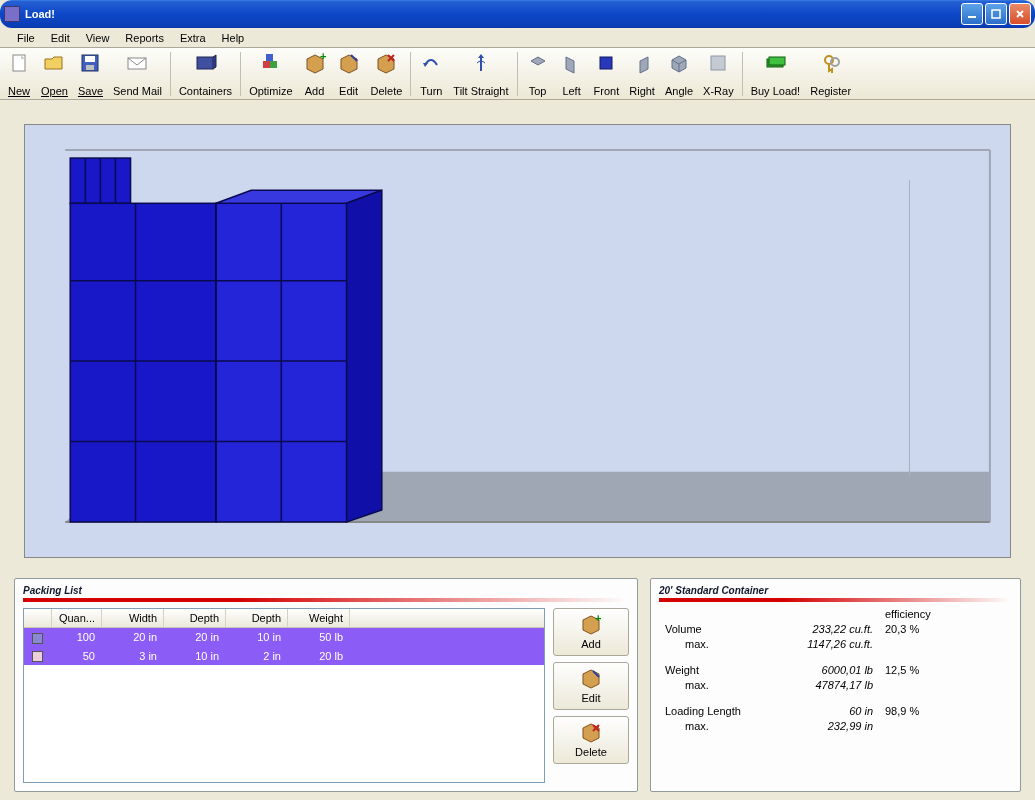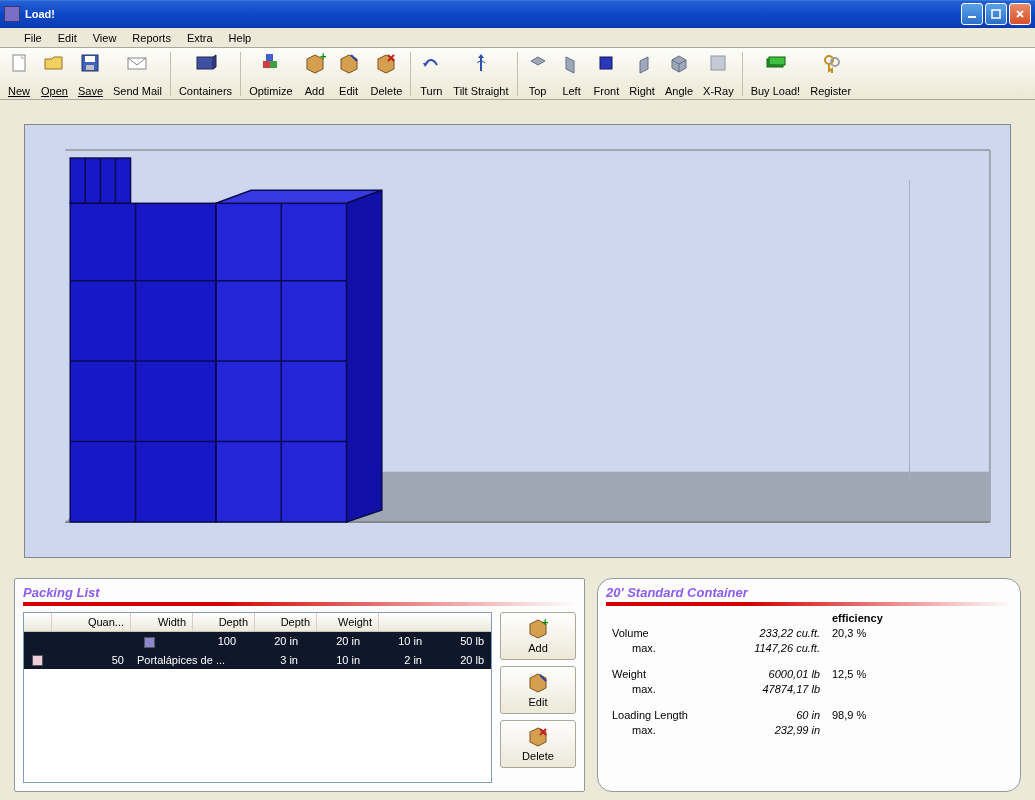--- a/index.html
+++ b/index.html
@@ -1,65 +1,65 @@
 <!DOCTYPE html>
 <html><head>
 <meta charset="utf-8">
 <style>
 * { margin: 0; padding: 0; box-sizing: border-box; font-family: Tahoma, sans-serif; font-size: 11px; }
 body { background: #ece9d8; width: 1035px; height: 800px; overflow: hidden; }
 
-.titlebar { height: 28px; background: linear-gradient(to bottom, #3b82e6 0%, #2560d4 5%, #0d47c7 50%, #0a3db5 95%, #0834a3 100%); display: flex; align-items: center; padding: 0 4px; color: white; font-weight: bold; font-size: 13px; }
+.titlebar { height: 28px; background: linear-gradient(to bottom, #3b82e6 0%, #2560d4 5%, #0d47c7 50%, #0a3db5 95%, #0834a3 100%); display: flex; align-items: center; padding: 0 4px; color: white; font-weight: bold; font-size: 13px; border-radius: 12px; }
 .titlebar .icon { width: 16px; height: 16px; background: #7a6fc8; border: 1px solid #3d3570; margin-right: 5px; }
 .titlebar .title { flex: 1; }
 .win-buttons { display: flex; gap: 2px; }
 .win-btn { width: 22px; height: 22px; border: 1px solid #fff; border-radius: 3px; display: flex; align-items: center; justify-content: center; cursor: pointer; }
 .win-min, .win-max { background: linear-gradient(#5da3e8, #2a6fc8); }
 .win-close { background: linear-gradient(#e88b6a, #d84e28); }
 
-.menubar { height: 20px; background: #ece9d8; border-bottom: 1px solid #aca899; display: flex; align-items: center; padding: 0 16px; }
+.menubar { height: 20px; background: #ece9d8; border-bottom: 1px solid #aca899; display: flex; align-items: center; padding: 0 9px; }
 .menu-item { padding: 2px 8px; cursor: pointer; }
 
 .toolbar { height: 52px; background: linear-gradient(#fdfdfa, #ece8d5); border-bottom: 1px solid #aca899; display: flex; align-items: center; padding: 1px 2px; }
 .tool-btn { display: flex; flex-direction: column; align-items: center; justify-content: center; padding: 2px 4px; height: 48px; cursor: pointer; border: 1px solid transparent; border-radius: 3px; min-width: 30px;}
 .tool-icn { width: 24px; height: 24px; display: flex; align-items: center; justify-content: center; font-size: 18px; }
 .tool-lbl { margin-top: 10px; white-space: nowrap; }
 .tool-sep { width: 1px; height: 44px; background: #c0c0b0; margin: 0 3px; }
 .u { text-decoration: underline; }
 
 .viewport { padding: 24px 24px 12px 24px; height: 470px; background: #ece9d8;}
 .scene { width: 100%; height: 100%; position: relative; background: #cdd7ed; border: 1px solid #888; overflow:hidden;}
 
 .bottom { display: flex; gap: 12px; padding: 8px 14px 6px 14px; height: 228px; }
 .panel { border: 1px solid #919b9c; background: #fdfdfd; border-radius: 2px; padding: 6px 8px 8px 8px; position:relative; }
 .panel-left { flex: 1; display:flex; flex-direction:column;}
-.panel-right { width: 424px; border-radius: 15px; }
-.panel-title { font-style: italic; font-weight: bold; font-size: 13px; color: #8b5cf6; }
+.panel-right { width: 371px; }
+.panel-title { font-style: italic; font-weight: bold; font-size: 10px; color: #0f172a; }
 .red-bar { height: 4px; background: linear-gradient(to right, #d40000 0%, #d40000 35%, rgba(212,0,0,0) 100%); margin: 2px 0 6px 0; }
 
 .list-area { display:flex; gap:8px; flex:1;}
 .table-wrap { flex:1; border: 1px solid #7f9db9; background:white; }
 .tbl-head { display:flex; background: linear-gradient(#fefefe,#eceadb); border-bottom: 1px solid #cbc7b8; }
 .th { padding: 3px 6px; border-right: 1px solid #d5d2c4; text-align: left; }
-.tbl-body .tr { display:flex; background: #0f172a; color: white; justify-content: flex-end; }
+.tbl-body .tr { display:flex; background: #8b5cf6; color: white; }
 .td { padding: 3px 6px; border-right: 1px solid transparent; overflow:hidden; white-space:nowrap; text-overflow:ellipsis;}
 .c-color { width: 28px; text-align:center;}
-.c-qty { width: 50px; text-align:right;margin-left:29px;}
+.c-qty { width: 50px; text-align:right;}
 .c-desc { flex: 1; }
 .c-num { width: 62px; text-align:right; }
 .swatch { display:inline-block; width:11px; height:11px; border:1px solid #555; vertical-align:middle;}
 
 .side-btns { display:flex; flex-direction:column; gap:6px; }
 .side-btn { width: 76px; height: 48px; border: 1px solid #aca899; border-radius: 3px; background: linear-gradient(#fefefe,#ece9d8); display:flex; flex-direction:column; align-items:center; justify-content:center; cursor:pointer; gap:2px;}
 
 .stats { display:grid; grid-template-columns: 110px 110px 80px; row-gap: 3px; margin-top:4px; padding-left: 6px;}
 .stats .lbl { text-align:left; }
 .stats .val { text-align:right; padding-right: 12px; font-style: italic; }
 .stats .eff { text-align:left; }
-.stats .hdr { font-weight:bold; }
+.stats .hdr { font-weight:normal; }
 
 svg.box-icn { width:24px; height:24px; }
 </style>
 </head>
 <body>
 
 <div class="titlebar">
   <div class="icon"></div>
   <div class="title">Load!</div>
   <div class="win-buttons">
@@ -320,21 +320,20 @@
             <div class="td c-color"><span class="swatch" style="background:#8a88d1"></span></div>
             <div class="td c-qty">100</div>
             <div class="td c-num">20 in</div>
             <div class="td c-num">20 in</div>
             <div class="td c-num">10 in</div>
             <div class="td c-num">50 lb</div>
           </div>
           <div class="tr">
             <div class="td c-color"><span class="swatch" style="background:#eccfd9"></span></div>
             <div class="td c-qty">50</div>
-            <div class="td c-desc">Portalápices de ...</div>
             <div class="td c-num">3 in</div>
             <div class="td c-num">10 in</div>
             <div class="td c-num">2 in</div>
             <div class="td c-num">20 lb</div>
           </div>
         </div>
       </div>
       <div class="side-btns">
         <div class="side-btn">
             <svg width="22" height="22">

